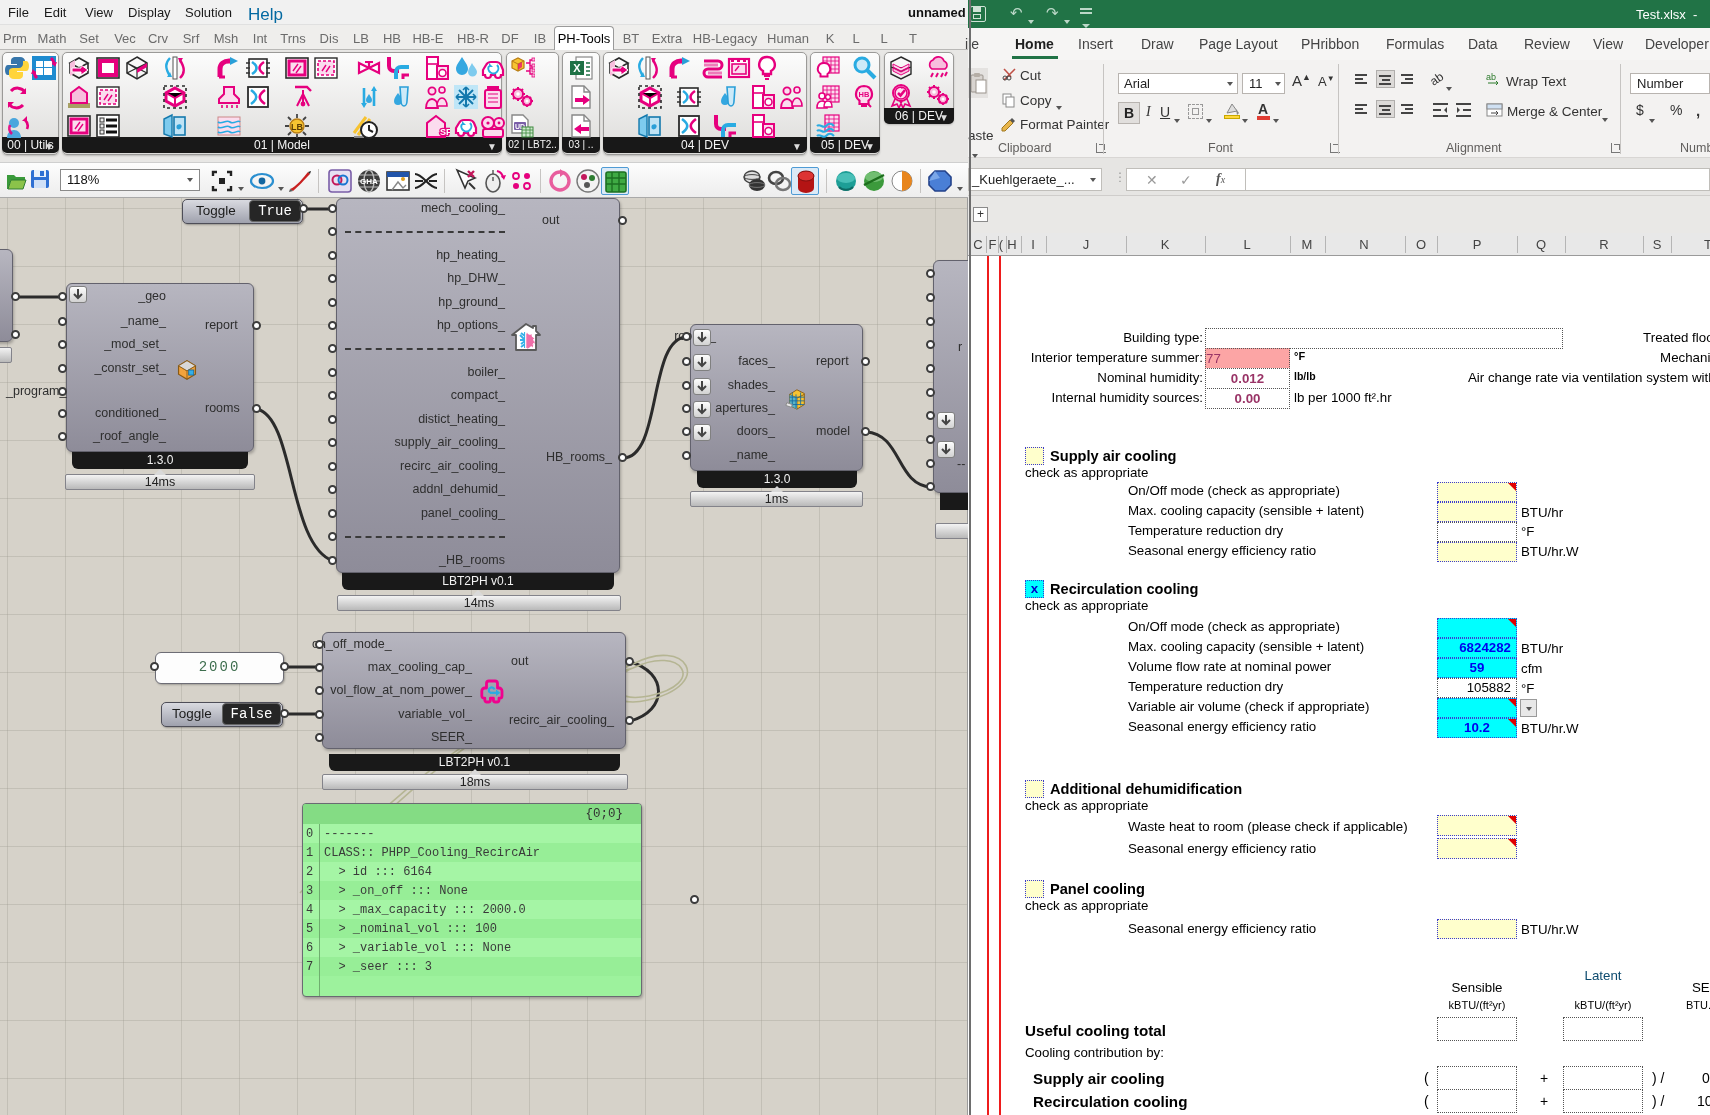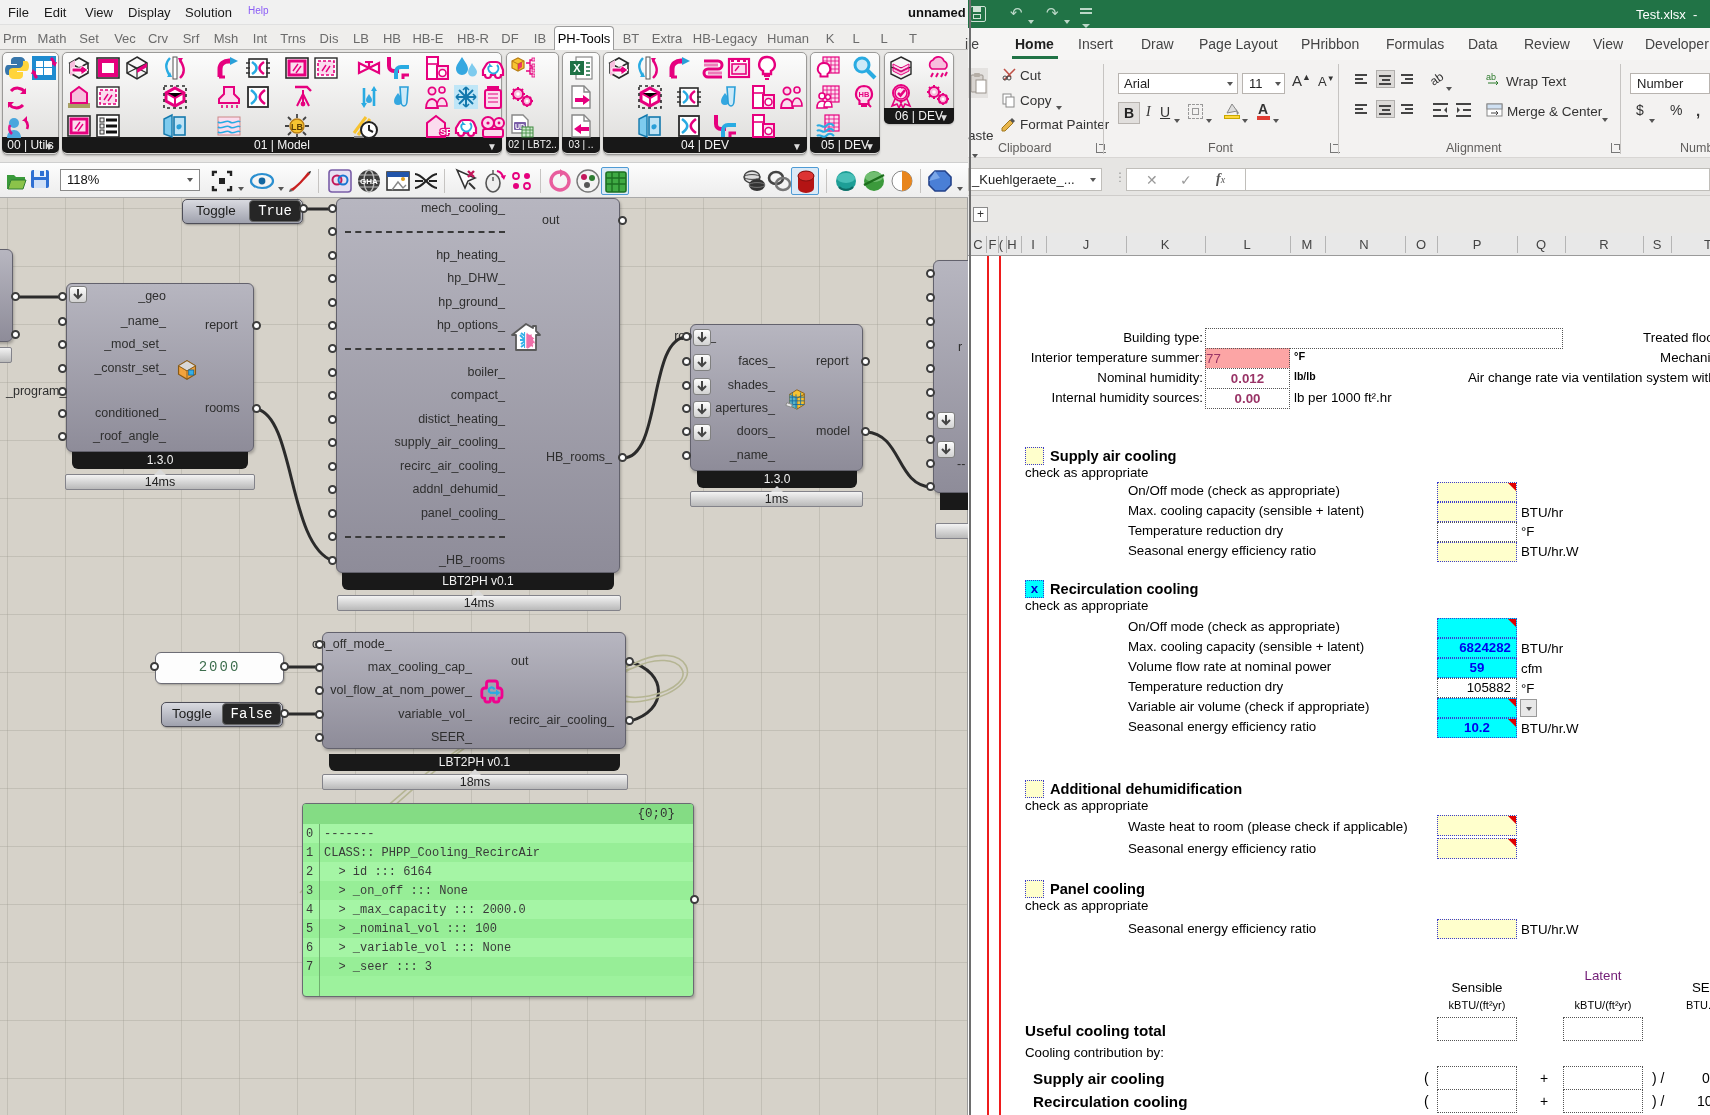--- a/index.html
+++ b/index.html
@@ -20,21 +20,21 @@
 .caret{display:inline-block;width:0;height:0;border-left:3.5px solid transparent;border-right:3.5px solid transparent;border-top:4px solid #555;vertical-align:middle}
 </style></head><body>
 <div id="page">
 
 <div class="ab" style="left:0;top:0;width:968px;height:25px;background:#f1f1f1;border-bottom:1px solid #e0e0e0">
 <div class="ab" style="left:8px;top:5px;font-size:13px;color:#1a1a1a">File</div>
 <div class="ab" style="left:44px;top:5px;font-size:13px;color:#1a1a1a">Edit</div>
 <div class="ab" style="left:85px;top:5px;font-size:13px;color:#1a1a1a">View</div>
 <div class="ab" style="left:128px;top:5px;font-size:13px;color:#1a1a1a">Display</div>
 <div class="ab" style="left:185px;top:5px;font-size:13px;color:#1a1a1a">Solution</div>
-<div class="ab" style="left:248px;top:5px;font-size:10px;color:#8b5cf6">Help</div>
+<div class="ab" style="left:248px;top:5px;font-size:17px;color:#0369a1">Help</div>
 <div class="ab" style="left:908px;top:5px;font-size:13px;color:#111;font-weight:bold">unnamed</div>
 </div>
 <div class="ab" style="left:0;top:25px;width:968px;height:25px;background:#efeeec;border-bottom:1px solid #b9b8b6">
 <div class="ab gtab" style="left:15px;top:6px;transform:translateX(-50%)">Prm</div>
 <div class="ab gtab" style="left:52px;top:6px;transform:translateX(-50%)">Math</div>
 <div class="ab gtab" style="left:89px;top:6px;transform:translateX(-50%)">Set</div>
 <div class="ab gtab" style="left:125px;top:6px;transform:translateX(-50%)">Vec</div>
 <div class="ab gtab" style="left:158px;top:6px;transform:translateX(-50%)">Crv</div>
 <div class="ab gtab" style="left:191px;top:6px;transform:translateX(-50%)">Srf</div>
 <div class="ab gtab" style="left:226px;top:6px;transform:translateX(-50%)">Msh</div>
@@ -863,21 +863,21 @@
 <div class="msbar" style="left:322px;top:774px;width:306px;height:16px;line-height:15px">18ms</div>
 <div class="ab" style="left:469px;top:769px;width:0;height:0;border-left:6px solid transparent;border-right:6px solid transparent;border-bottom:6px solid #d9d9d9"></div>
 <div class="ab" style="left:155px;top:652px;width:129px;height:32px;background:#fdfdfd;border:1.5px solid #6d6d75;border-radius:6px;box-shadow:1px 1px 2px rgba(0,0,0,.25)"></div>
 <div class="ab mono" style="left:155px;top:659px;width:129px;text-align:center;font-size:14px;letter-spacing:2px;color:#3e6e4e">2000</div>
 <div class="port" style="left:149.5px;top:661.5px"></div>
 <div class="port" style="left:279.5px;top:661.5px"></div>
 <div class="ab" style="left:161px;top:702px;width:122px;height:25px;background:linear-gradient(#d9dae0,#9fa1ad);border:1px solid #4e4e58;border-radius:5px;box-shadow:1px 1px 2px rgba(0,0,0,.3)"></div>
 <div class="ab" style="left:172px;top:706px;font-size:13.5px;color:#1c1c1c">Toggle</div>
 <div class="ab mono" style="left:222px;top:703px;width:59px;height:22px;background:#262626;border:1px solid #666;border-radius:4px;color:#fff;font-size:14px;text-align:center;line-height:21px">False</div>
 <div class="port" style="left:279.5px;top:708.5px"></div>
-<div class="ab" style="left:302px;top:803px;width:392px;height:194px;background:#9df29d;border:1.5px solid #6a6a72;border-radius:4px;box-shadow:1px 2px 3px rgba(0,0,0,.25);overflow:hidden">
+<div class="ab" style="left:302px;top:803px;width:340px;height:194px;background:#9df29d;border:1.5px solid #6a6a72;border-radius:4px;box-shadow:1px 2px 3px rgba(0,0,0,.25);overflow:hidden">
 <div class="ab" style="left:0;top:0;width:392px;height:20px;background:#84dc84"></div>
 <div class="ab mono" style="right:18px;top:3px;font-size:12.5px;color:#333">{0;0}</div>
 <div class="ab" style="left:0;top:20px;width:392px;height:19px;background:#a5f5a5"></div>
 <div class="ab" style="left:0;top:39px;width:392px;height:19px;background:#97ee97"></div>
 <div class="ab" style="left:0;top:58px;width:392px;height:19px;background:#a5f5a5"></div>
 <div class="ab" style="left:0;top:77px;width:392px;height:19px;background:#97ee97"></div>
 <div class="ab" style="left:0;top:96px;width:392px;height:19px;background:#a5f5a5"></div>
 <div class="ab" style="left:0;top:115px;width:392px;height:19px;background:#97ee97"></div>
 <div class="ab" style="left:0;top:134px;width:392px;height:19px;background:#a5f5a5"></div>
 <div class="ab" style="left:0;top:153px;width:392px;height:19px;background:#97ee97"></div>
@@ -1173,21 +1173,21 @@
 <div class="ab" style="left:1437px;top:838px;width:80px;height:21px;background:#ffffcc;border:1px dotted #3b3bd0;font-size:13.3px;font-weight:bold;color:#000;text-align:center;line-height:19px;overflow:hidden">
       <div class="tri"></div>
     </div>
 <div class="ab" style="left:1025px;top:880px;width:19px;height:18px;background:#ffffcc;border:1px dotted #3b3bd0;font-size:13.3px;font-weight:bold;color:#0000cc;text-align:center;line-height:16px;overflow:hidden"></div>
 <div class="ab xlab" style="left:1050px;top:881px;font-size:14.6px;font-weight:bold;color:#000">Panel cooling</div>
 <div class="ab xlab" style="left:1025px;top:898px;font-size:13.3px;color:#000">check as appropriate</div>
 <div class="ab xlab" style="left:1128px;top:921px;font-size:13.3px;color:#000">Seasonal energy efficiency ratio</div>
 <div class="ab" style="left:1437px;top:919px;width:80px;height:20px;background:#ffffcc;border:1px dotted #3b3bd0;font-size:13.3px;font-weight:bold;color:#000;text-align:center;line-height:18px;overflow:hidden"></div>
 <div class="ab xlab" style="left:1521px;top:922px;font-size:13.3px;color:#000">BTU/hr.W</div>
 <div class="ab xlab" style="left:1477px;top:980px;transform:translateX(-50%);font-size:13.3px;color:#000">Sensible</div>
-<div class="ab xlab" style="left:1603px;top:968px;transform:translateX(-50%);font-size:13.3px;color:#701a75">Latent</div>
+<div class="ab xlab" style="left:1603px;top:968px;transform:translateX(-50%);font-size:13.3px;color:#0c4a6e">Latent</div>
 <div class="ab xlab" style="left:1692px;top:980px;font-size:13.3px;color:#000">SE</div>
 <div class="ab xlab" style="left:1477px;top:999px;transform:translateX(-50%);font-size:11px;color:#000">kBTU/(ft²yr)</div>
 <div class="ab xlab" style="left:1603px;top:999px;transform:translateX(-50%);font-size:11px;color:#000">kBTU/(ft²yr)</div>
 <div class="ab xlab" style="left:1686px;top:999px;font-size:11px;color:#000">BTU.</div>
 <div class="ab xlab" style="left:1025px;top:1022px;font-size:15.2px;font-weight:bold;color:#000">Useful cooling total</div>
 <div class="ab" style="left:1437px;top:1017px;width:80px;height:24px;background:#fff;border:1px dotted #555;font-size:13.3px;font-weight:bold;color:#000;text-align:center;line-height:22px;overflow:hidden"></div>
 <div class="ab" style="left:1563px;top:1017px;width:80px;height:24px;background:#fff;border:1px dotted #555;font-size:13.3px;font-weight:bold;color:#000;text-align:center;line-height:22px;overflow:hidden"></div>
 <div class="ab xlab" style="left:1025px;top:1045px;font-size:13.3px;color:#000">Cooling contribution by:</div>
 <div class="ab xlab" style="left:1033px;top:1070px;font-size:15.2px;font-weight:bold;color:#000">Supply air cooling</div>
 <div class="ab xlab" style="left:1424px;top:1070px;font-size:14px;color:#000">(</div>

